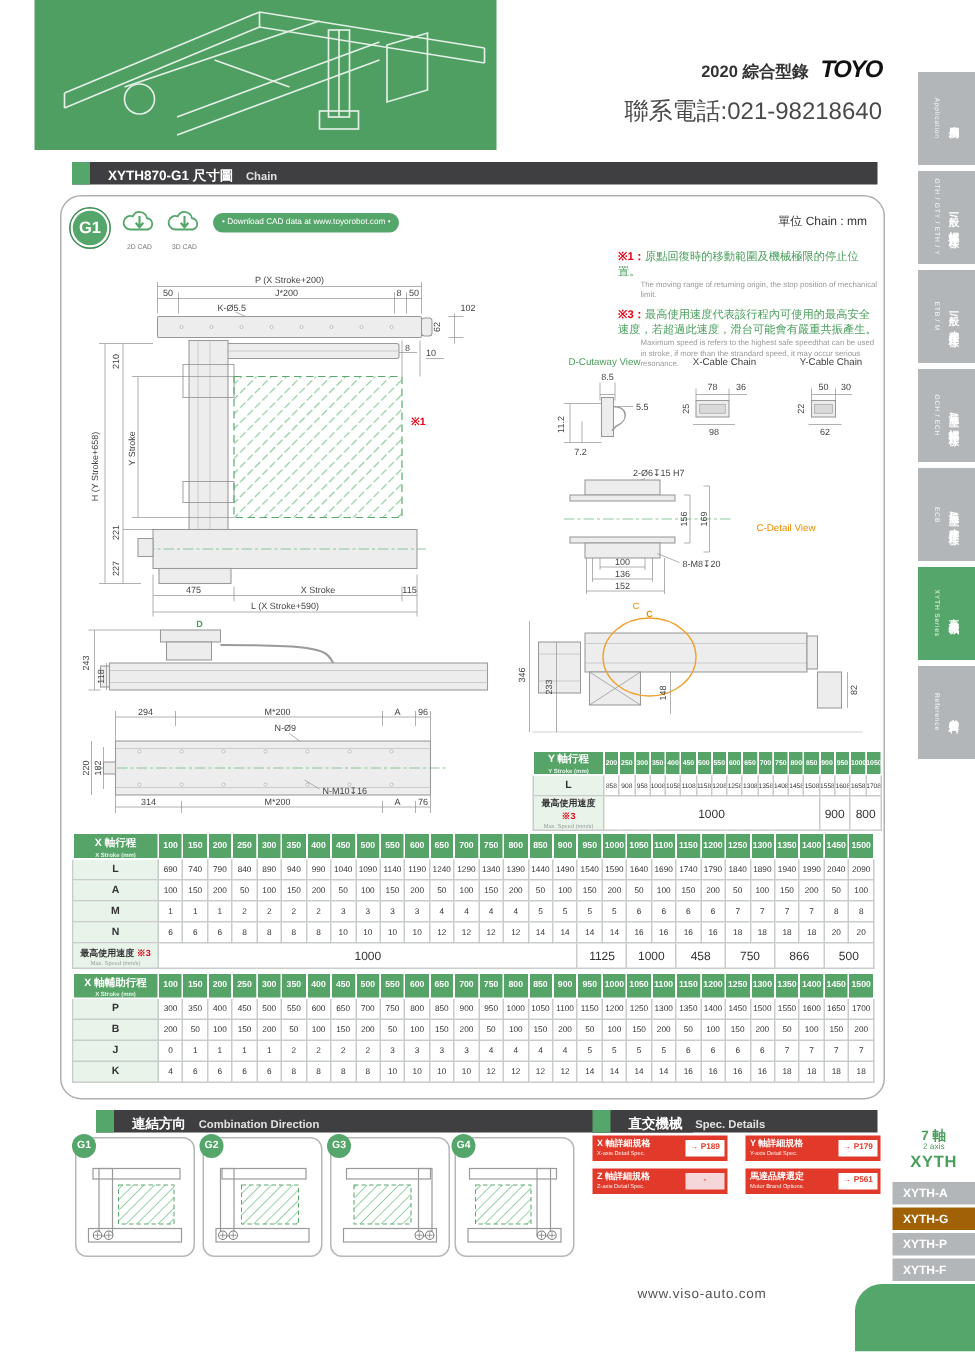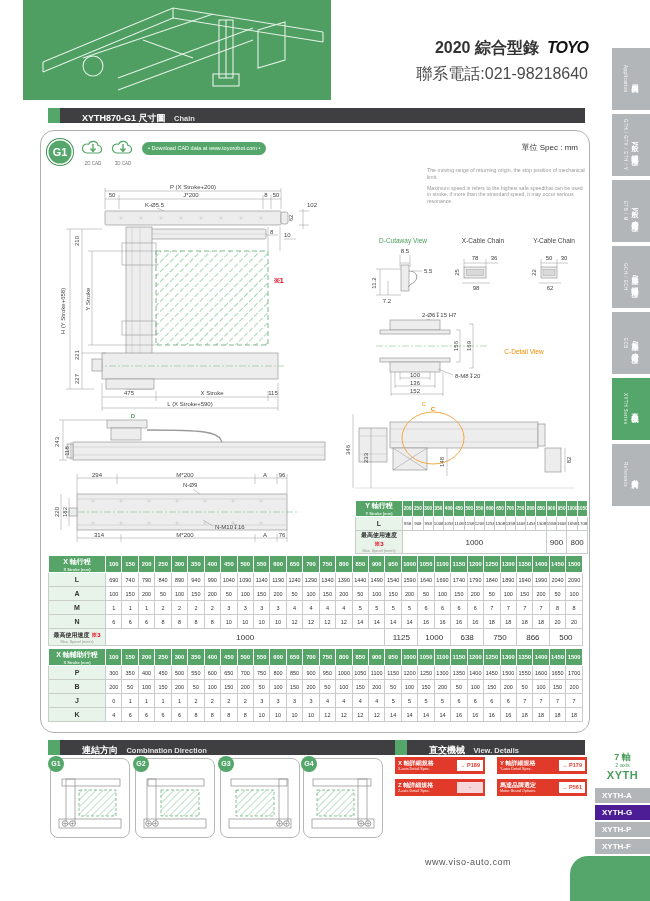--- a/index.html
+++ b/index.html
@@ -2,33 +2,33 @@
 <html><head>
 <meta charset="utf-8">
 <style>
   html,body{margin:0;padding:0;}
   body{width:650px;height:901px;position:relative;background:#fff;overflow:hidden;
        font-family:"Liberation Sans",sans-serif;color:#333;}
   .abs{position:absolute;}
   
   .hero{left:23px;top:0;width:308px;height:100px;background:#4f9f62;}
   .brand{right:62px;top:38px;text-align:right;}
-  .brand .yr{font-size:16px;font-weight:bold;color:#333;}
+  .brand .yr{font-size:11px;font-weight:bold;color:#333;}
   .brand .logo{font-size:16px;font-weight:bold;font-style:italic;letter-spacing:-1px;color:#111;margin-left:8px;}
   .phone{right:62px;top:64px;font-size:16px;color:#4a4a4a;}
   
   .stab{left:612px;width:38px;height:62px;background:#b3b6b8;display:flex;flex-direction:row-reverse;
         align-items:center;justify-content:center;gap:2px;color:#fff;}
   .stab.active{background:#55a66a;}
   .stab .zh{writing-mode:vertical-rl;font-size:7px;font-weight:bold;letter-spacing:1px;}
   .stab .en{writing-mode:vertical-rl;font-size:4.5px;opacity:.9;letter-spacing:.5px;}
   
   .sbar{height:15px;background:#3f3f41;color:#fff;line-height:15px;white-space:nowrap;}
   .sbar .sq{position:absolute;left:0;top:0;width:12px;height:15px;background:#55a66a;}
-  .sbar .t{margin-left:34px;font-size:9px;font-weight:bold;}
+  .sbar .t{margin-left:24px;font-size:9px;font-weight:bold;}
   .sbar .te{font-size:7.5px;font-weight:bold;opacity:.85;margin-left:4px;}
   
   .frame{left:40px;top:130px;width:548px;height:601px;border:1px solid #aeb2ae;border-radius:14px;background:#fff;}
   .gbadge{width:26px;height:26px;border-radius:50%;background:#55a66a;color:#fff;font-weight:bold;
           font-size:11px;line-height:26px;text-align:center;box-shadow:inset 0 0 0 1.5px #fff,0 0 0 1px #3f8f55;}
   .cad{width:26px;text-align:center;}
   .cad .lab{font-size:4.5px;color:#777;margin-top:1px;}
   .pill{height:13px;background:#55a66a;border-radius:7px;color:#fff;font-size:5.5px;line-height:13px;text-align:center;padding:0 6px;}
   .unit{font-size:8px;color:#333;}
   .notes{width:174px;}
@@ -76,21 +76,21 @@
   .spec .lnk{width:26px;height:11px;background:#fff;margin-right:2px;color:#e23a2a;font-size:5.5px;
              font-weight:bold;line-height:11px;text-align:center;}
   .spec .lnk.dim2{background:#f6d7d9;}
   
   .axis{left:595px;top:752px;width:55px;text-align:center;color:#4a9e5c;line-height:1.15;}
   .axis .a1{font-size:9px;font-weight:bold;}
   .axis .a2{font-size:5.5px;}
   .axis .a3{font-size:11px;font-weight:bold;letter-spacing:.5px;}
   .xtab{left:595px;width:55px;height:15px;background:#b3b6b8;color:#fff;font-size:8px;font-weight:bold;
         line-height:15px;padding-left:7px;box-sizing:border-box;}
-  .xtab.active{background:#4c1d95;}
+  .xtab.active{background:#a16207;}
   .footgreen{left:570px;top:856px;width:80px;height:45px;background:#55a66a;border-radius:18px 0 0 0;}
   .site{left:398px;top:857px;width:140px;text-align:center;font-size:9px;color:#555;letter-spacing:.5px;}
 </style>
 </head>
 <body>
 
 <div class="abs hero">
   <svg width="308" height="100" viewBox="0 0 308 100">
     <g stroke="#fff" stroke-width="1.1" fill="none" opacity=".85">
       <path d="M20,72 L150,18 L300,42"></path>
@@ -159,24 +159,26 @@
   <div class="lab">2D CAD</div>
 </div>
 <div class="abs cad" style="left:110px;top:139px">
   <svg width="24" height="17" viewBox="0 0 24 17">
     <path d="M6,14 a4.5,4.5 0 1 1 1.5,-8.7 a5,5 0 0 1 9.5,1.2 a3.8,3.8 0 0 1 0.5,7.5 Z" fill="none" stroke="#55a66a" stroke-width="1.2"></path>
     <path d="M12,5 L12,12 M9.5,9.5 L12,12.5 L14.5,9.5" stroke="#55a66a" stroke-width="1.4" fill="none"></path>
   </svg>
   <div class="lab">3D CAD</div>
 </div>
 <div class="abs pill" style="left:142px;top:142px">• Download CAD data at www.toyorobot.com •</div>
-<div class="abs unit" style="left:470px;top:142px;width:108px;text-align:right">單位 Spec : mm</div>
+<div class="abs unit" style="left:470px;top:142px;width:108px;text-align:right">單位 Chain : mm</div>
 
 <div class="abs notes" style="left:412px;top:166px">
+  <div class="nz"><span class="rmark">※1：</span><span>原點回復時的移動範圍及機械極限的停止位置。</span></div>
   <div class="ne">The moving range of returning origin, the stop position of mechanical limit.</div>
+  <div class="nz"><span class="rmark">※3：</span><span>最高使用速度代表該行程內可使用的最高安全速度，若超過此速度，滑台可能會有嚴重共振產生。</span></div>
   <div class="ne">Maximum speed is refers to the highest safe speedthat can be used in stroke, if more than the strandard speed, it may occur serious resonance.</div>
 </div>
 
 <svg class="abs" style="left:85px;top:183px" width="250" height="52" viewBox="0 0 250 52">
   <path class="dim" d="M20,8 L196,8 M20,5 L20,26 M196,5 L196,26 M34,12 L34,26 M178,12 L178,26 M186,12 L186,26"></path>
   <text x="108" y="5.5" text-anchor="middle">P (X Stroke+200)</text>
   <path class="dim" d="M20,16 L196,16"></path>
   <text x="27" y="14" text-anchor="middle">50</text>
   <text x="106" y="14" text-anchor="middle">J*200</text>
   <text x="181" y="14" text-anchor="middle">8</text>
@@ -590,21 +592,21 @@
         <td class="val">20</td>
       </tr>
       <tr>
         <td class="spl">
           <div class="sz">最高使用速度 <span class="rmark">※3</span></div>
           <div class="se">Max. Speed (mm/s)</div>
         </td>
         <td class="spv" colspan="17">1000</td>
         <td class="spv" colspan="2">1125</td>
         <td class="spv" colspan="2">1000</td>
-        <td class="spv" colspan="2">638</td>
+        <td class="spv" colspan="2">458</td>
         <td class="spv" colspan="2">750</td>
         <td class="spv" colspan="2">866</td>
         <td class="spv" colspan="2">500</td>
       </tr>
     </tbody>
   </table>
 
 <table class="abs tblbig" style="left:48px;top:648px">
     <tbody>
       <tr>
@@ -766,21 +768,21 @@
         <td class="val">16</td>
         <td class="val">16</td>
         <td class="val">18</td>
         <td class="val">18</td>
         <td class="val">18</td>
         <td class="val">18</td>
       </tr>
     </tbody>
   </table>
 
-<div class="abs sbar" style="left:48px;top:740px;width:398px">
+<div class="abs sbar" style="left:64px;top:740px;width:398px">
   <span class="sq"></span>
   <span class="t">連結方向</span>
   <span class="te">Combination Direction</span>
 </div>
 
 <div class="abs cpanel" style="left:50px;top:758px">
   <div class="gb">G1</div>
   <svg style="position:absolute;left:3px;top:16px" width="72" height="58" viewBox="0 0 72 58">
     <defs>
         <pattern id="phg1" width="5" height="5" patternTransform="rotate(45)" patternUnits="userSpaceOnUse">
@@ -848,21 +850,21 @@
     <circle cx="54" cy="48.5" r="2.8" fill="#fff" stroke="#777" stroke-width=".7"></circle>
       <path d="M52,48.5 L56,48.5 M54,46.5 L54,50.5" stroke="#777" stroke-width=".5"></path>
     <circle cx="61" cy="48.5" r="2.8" fill="#fff" stroke="#777" stroke-width=".7"></circle>
       <path d="M59,48.5 L63,48.5 M61,46.5 L61,50.5" stroke="#777" stroke-width=".5"></path>
   </svg>
 </div>
 
 <div class="abs sbar" style="left:395px;top:740px;width:190px">
   <span class="sq"></span>
   <span class="t">直交機械</span>
-  <span class="te">View. Details</span>
+  <span class="te">Spec. Details</span>
 </div>
 <div class="abs spec" style="left:395px;top:757px">
   <span class="txt">
       <span class="z">X 軸詳細規格</span>
       <span class="e">X-axis Detail Spec.</span>
     </span>
   <span class="lnk">→ P189</span>
 </div>
 <div class="abs spec" style="left:497px;top:757px">
   <span class="txt">

